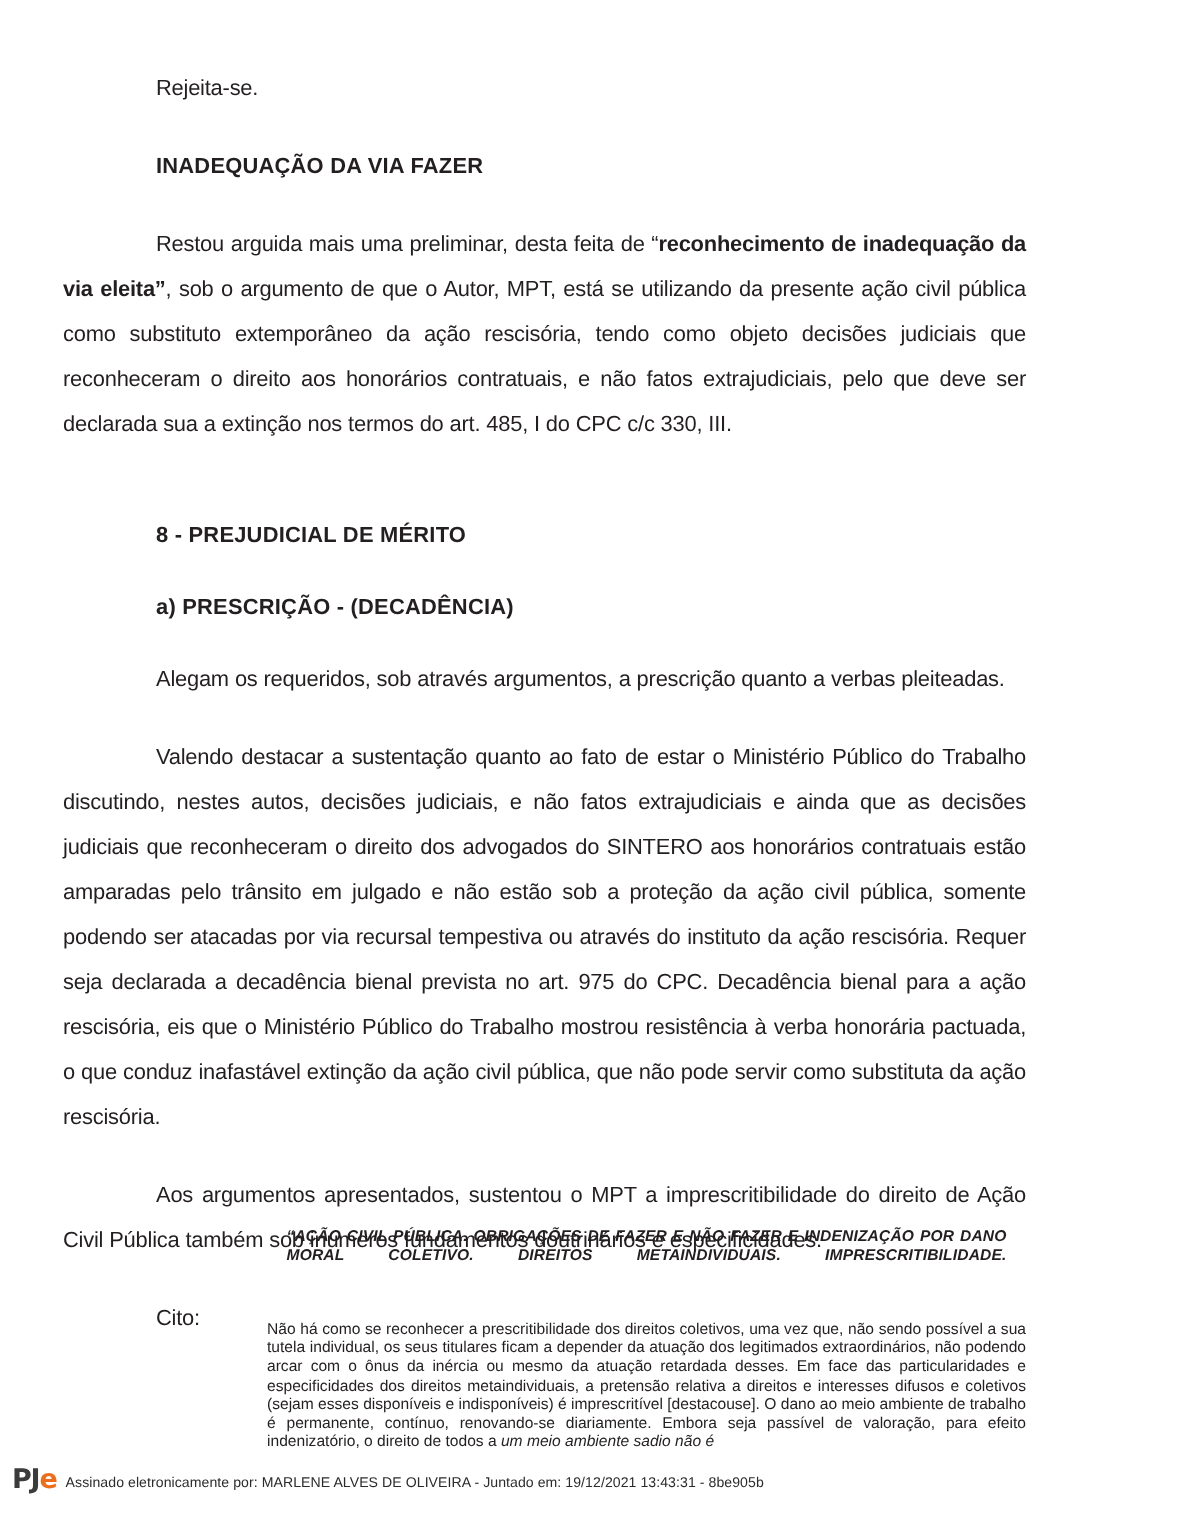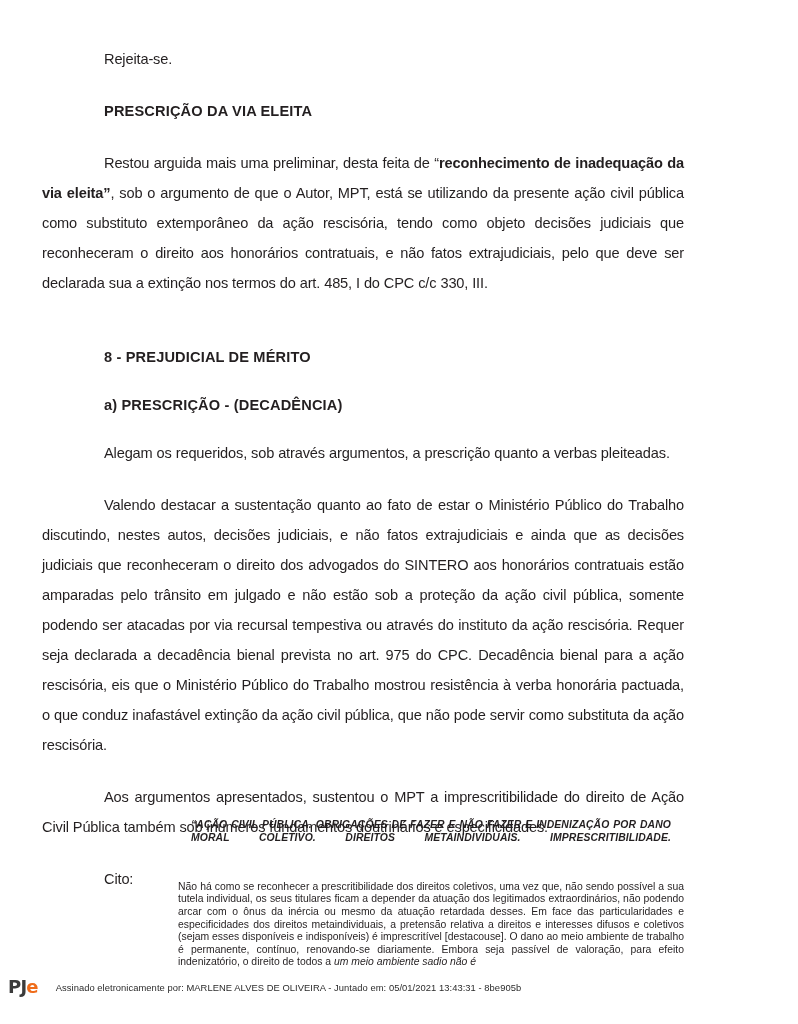--- a/index.html
+++ b/index.html
@@ -80,21 +80,21 @@
   .quote-gap { height: 11px; }
   i.ital { font-style: italic; margin-top: 36px; }
 
   
   .footer {
     position: absolute;
     left: 8px;
     bottom: 8px;
     display: flex;
     align-items: center;
-    gap: 18px;
+    gap: 6px;
   }
   .pje-logo {
     font-family: "DejaVu Sans", sans-serif;
     font-size: 18px;
     font-weight: bold;
     letter-spacing: -0.8px;
     line-height: 1;
     display: inline-block;
   }
   .pje-logo .pj { color: #3b3b3b; }
@@ -111,21 +111,21 @@
 <body>
 
 <div class="page">
 
   <div class="doc-body">
 
     <p class="para indented">Rejeita-se.</p>
 
     <div class="gap-lg"></div>
 
-    <p class="heading">PRESCRIÇÃO DA VIA ELEITA</p>
+    <p class="heading">INADEQUAÇÃO DA VIA FAZER</p>
 
     <div class="gap-lg"></div>
 
     <p class="para indented">
       <span>Restou arguida mais uma preliminar, desta feita de “</span><b class="strong">reconhecimento de inadequação da via eleita”</b><span>, sob o argumento de que o Autor, MPT, está se utilizando da presente ação civil pública como substituto extemporâneo da ação rescisória, tendo como objeto decisões judiciais que reconheceram o direito aos honorários contratuais, e não fatos extrajudiciais, pelo que deve ser declarada sua a extinção nos termos do art. 485, I do CPC c/c 330, III.</span>
     </p>
 
     <div class="gap-lg"></div>
 
 
@@ -158,16 +158,16 @@
   <div class="quote-block">
     <p class="quote-title">“AÇÃO CIVIL PÚBLICA. OBRIGAÇÕES DE FAZER E NÃO FAZER E INDENIZAÇÃO POR DANO MORAL COLETIVO. DIREITOS METAINDIVIDUAIS. IMPRESCRITIBILIDADE.</p>
     <div class="quote-gap"></div>
     <p class="quote-para">
       <span>Não há como se reconhecer a prescritibilidade dos direitos coletivos, uma vez que, não sendo possível a sua tutela individual, os seus titulares ficam a depender da atuação dos legitimados extraordinários, não podendo arcar com o ônus da inércia ou mesmo da atuação retardada desses. Em face das particularidades e especificidades dos direitos metaindividuais, a pretensão relativa a direitos e interesses difusos e coletivos (sejam esses disponíveis e indisponíveis) é imprescritível [destacouse]. O dano ao meio ambiente de trabalho é permanente, contínuo, renovando-se diariamente. Embora seja passível de valoração, para efeito indenizatório, o direito de todos a </span><i class="ital">um meio ambiente sadio não é</i>
     </p>
   </div>
 
   <div class="footer">
     <span class="pje-logo"><span class="pj">PJ</span><span class="e">e</span></span>
-    <span class="footer-text">Assinado eletronicamente por: MARLENE ALVES DE OLIVEIRA - Juntado em: 05/01/2021 13:43:31 - 8be905b</span>
+    <span class="footer-text">Assinado eletronicamente por: MARLENE ALVES DE OLIVEIRA - Juntado em: 19/12/2021 13:43:31 - 8be905b</span>
   </div>
 
 </div>
 
 </body></html>

